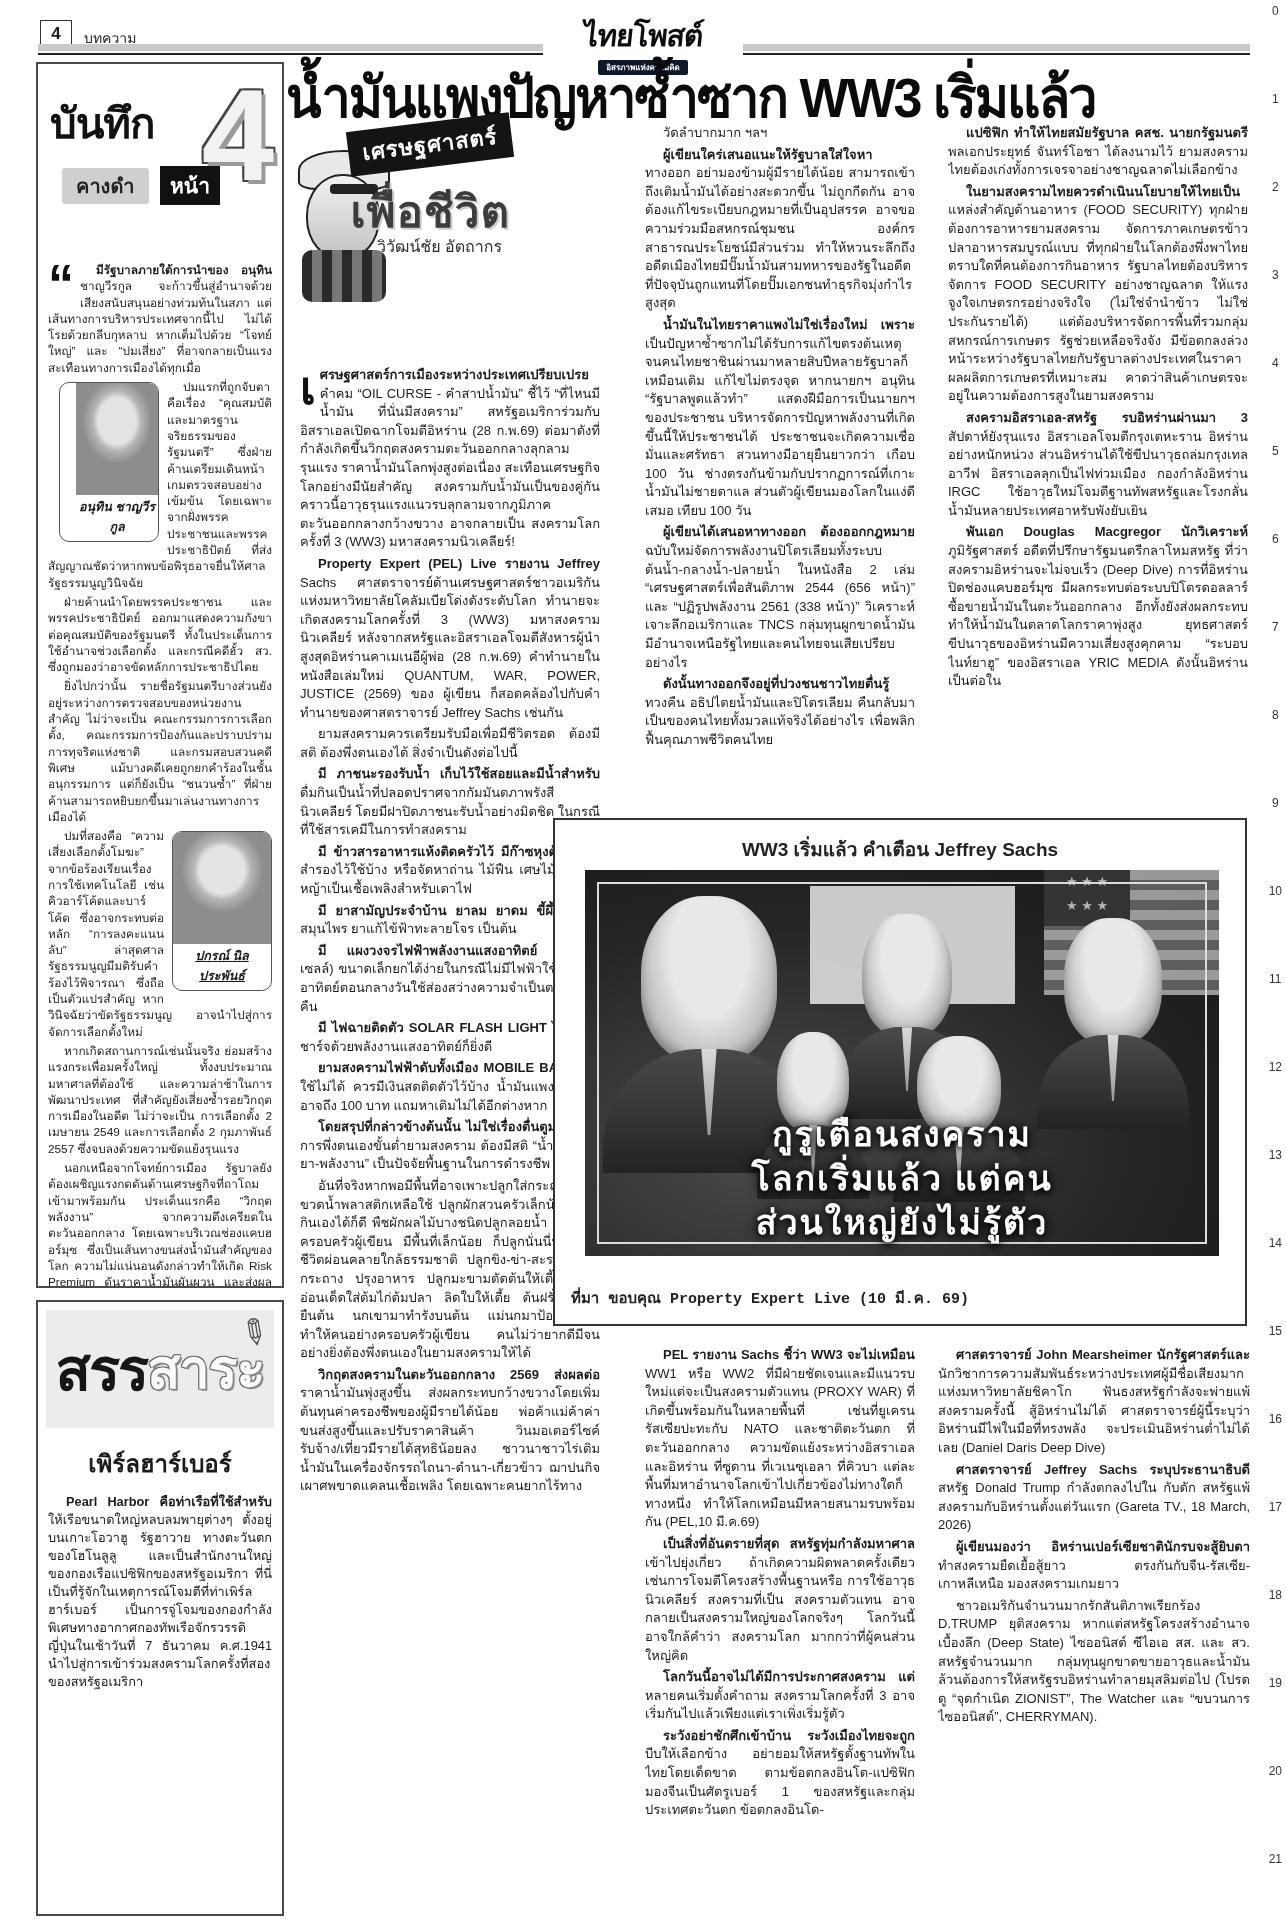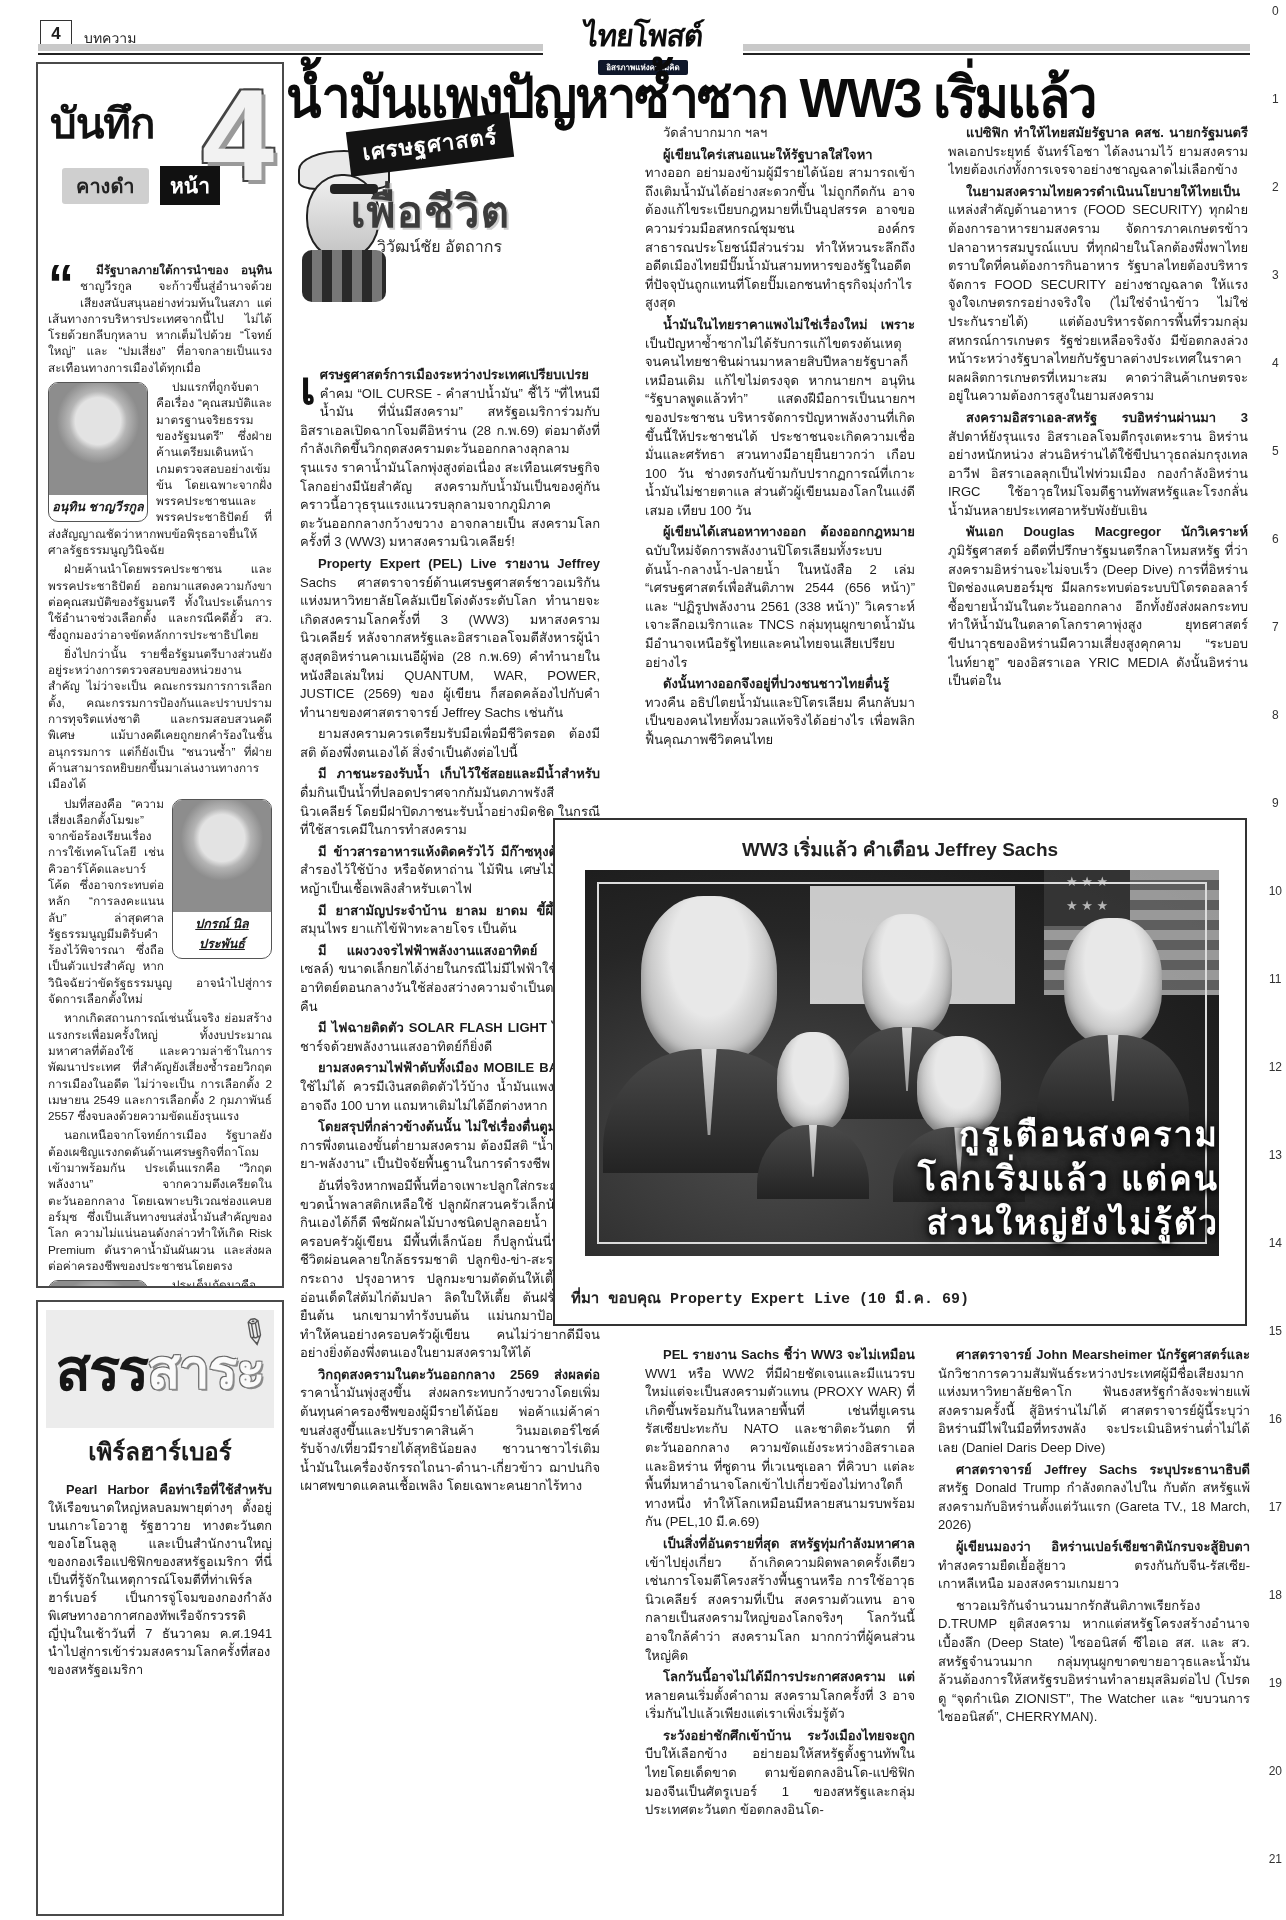--- a/index.html
+++ b/index.html
@@ -32,21 +32,21 @@
   .memo-big4{position:absolute;right:-2px;top:-12px;font-size:130px;font-weight:900;color:#f2f2f2;
              text-shadow:4px 4px 0 #9a9a9a,-2px -2px 0 #444,2px -2px 0 #444,-2px 2px 0 #444,2px 2px 0 #444;}
   .memo-quote{float:left;font-size:52px;line-height:34px;font-weight:900;color:#111;margin:4px 6px 0 0;}
   .memo-box p{margin:0 0 3px;font-size:11.8px;line-height:16.3px;text-align:justify;text-indent:16px;}
   .memo-box p.lead::first-line{font-weight:bold;}
   .photo{width:100px;border:1px solid #555;border-radius:10px;overflow:hidden;background:#fff;}
   .photo .ph-img{height:112px;background:
       radial-gradient(ellipse 42% 38% at 50% 34%,#e3e3e3 0 55%,#b5b5b5 70%,#8d8d8d 100%),
       linear-gradient(180deg,#d6d6d6 0 55%,#6d6d6d 56% 100%);}
   .ph-cap{font-size:12.5px;font-weight:bold;font-style:italic;text-align:center;margin:2px 0 4px;}
-  .fl{float:left;margin:3px 8px 2px 0;}
+  .fl{float:left;margin:3px 8px 2px 11px;padding-left:16px;}
   .fr{float:right;margin:3px 0 2px 8px;text-decoration:underline;}
   
   .badge{position:absolute;left:292px;top:112px;width:220px;height:248px;}
   .cartoon{position:absolute;left:0;top:26px;width:104px;height:170px;}
   .cartoon .face{position:absolute;left:14px;top:36px;width:74px;height:86px;border-radius:48%;
        background:linear-gradient(180deg,#f1f1f1,#c2c2c2);border:2px solid #222;}
   .cartoon .cap{position:absolute;left:6px;top:12px;width:92px;height:40px;border-radius:50% 50% 20% 20%;
        background:#e9e9e9;border:2px solid #222;}
   .cartoon .brim{position:absolute;left:38px;top:46px;width:48px;height:10px;background:#222;border-radius:4px;}
   .cartoon .scarf{position:absolute;left:10px;top:112px;width:84px;height:52px;border-radius:10px;
@@ -85,28 +85,28 @@
        box-shadow:inset 0 -8px 10px rgba(0,0,0,.25);}
   .fig .torso{width:100%;height:40%;margin-top:-7%;border-radius:45% 45% 0 0/80% 80% 0 0;
        background:linear-gradient(180deg,#4a4a4a,#232323);}
   .fig .torso::before{content:"";display:block;width:12%;height:70%;margin:0 auto;
        background:linear-gradient(#d9d9d9,#9a9a9a);clip-path:polygon(20% 0,80% 0,55% 100%,45% 100%);}
   .fig-sachs{left:18px;top:26px;width:212px;height:310px;}
   .fig-netanyahu{left:252px;top:44px;width:140px;height:228px;}
   .fig-trump{left:452px;top:48px;width:152px;height:236px;}
   .fig-putin{left:172px;top:162px;width:112px;height:186px;}
   .fig-xi{left:308px;top:166px;width:132px;height:186px;}
-  .overlay{position:absolute;left:0;right:0;top:242px;z-index:6;text-align:right;color:#fff;
+  .overlay{position:absolute;left:0;right:0;top:242px;z-index:6;text-align:center;color:#fff;
        font-weight:900;font-size:34px;line-height:44px;letter-spacing:2px;
        text-shadow:0 2px 6px #000,0 0 14px #000;}
   .img-caption{position:absolute;left:16px;bottom:14px;font-size:15px;font-weight:bold;color:#222;font-family:Liberation Mono, monospace;}
   
   .san-box{position:absolute;left:36px;top:1300px;width:248px;height:616px;border:2px solid #4a4a4a;
        padding:10px;overflow:hidden;}
-  .san-logo{position:relative;height:118px;background:#ececec;margin:-2px -2px 4px;display:flex;
+  .san-logo{position:relative;height:118px;background:#ececec;margin:-2px -2px 16px;display:flex;
        align-items:center;justify-content:center;}
   .san-logo .t1{font-size:58px;font-weight:900;color:#161616;letter-spacing:-2px;}
   .san-logo .t2{font-size:54px;font-weight:900;color:#fafafa;letter-spacing:-1px;
        text-shadow:2px 2px 0 #8a8a8a,-1px -1px 0 #666,1px -1px 0 #666,-1px 1px 0 #666;}
   .san-logo .pencil{position:absolute;right:6px;top:2px;font-size:34px;color:#555;transform:rotate(35deg);}
   .san-head{text-align:center;font-size:24px;font-weight:900;margin:4px 0 10px;}
   .san-box p{margin:0;font-size:12.8px;line-height:18px;text-align:justify;text-indent:18px;}
   .san-box p::first-line{font-weight:bold;}
 </style>
 </head>

